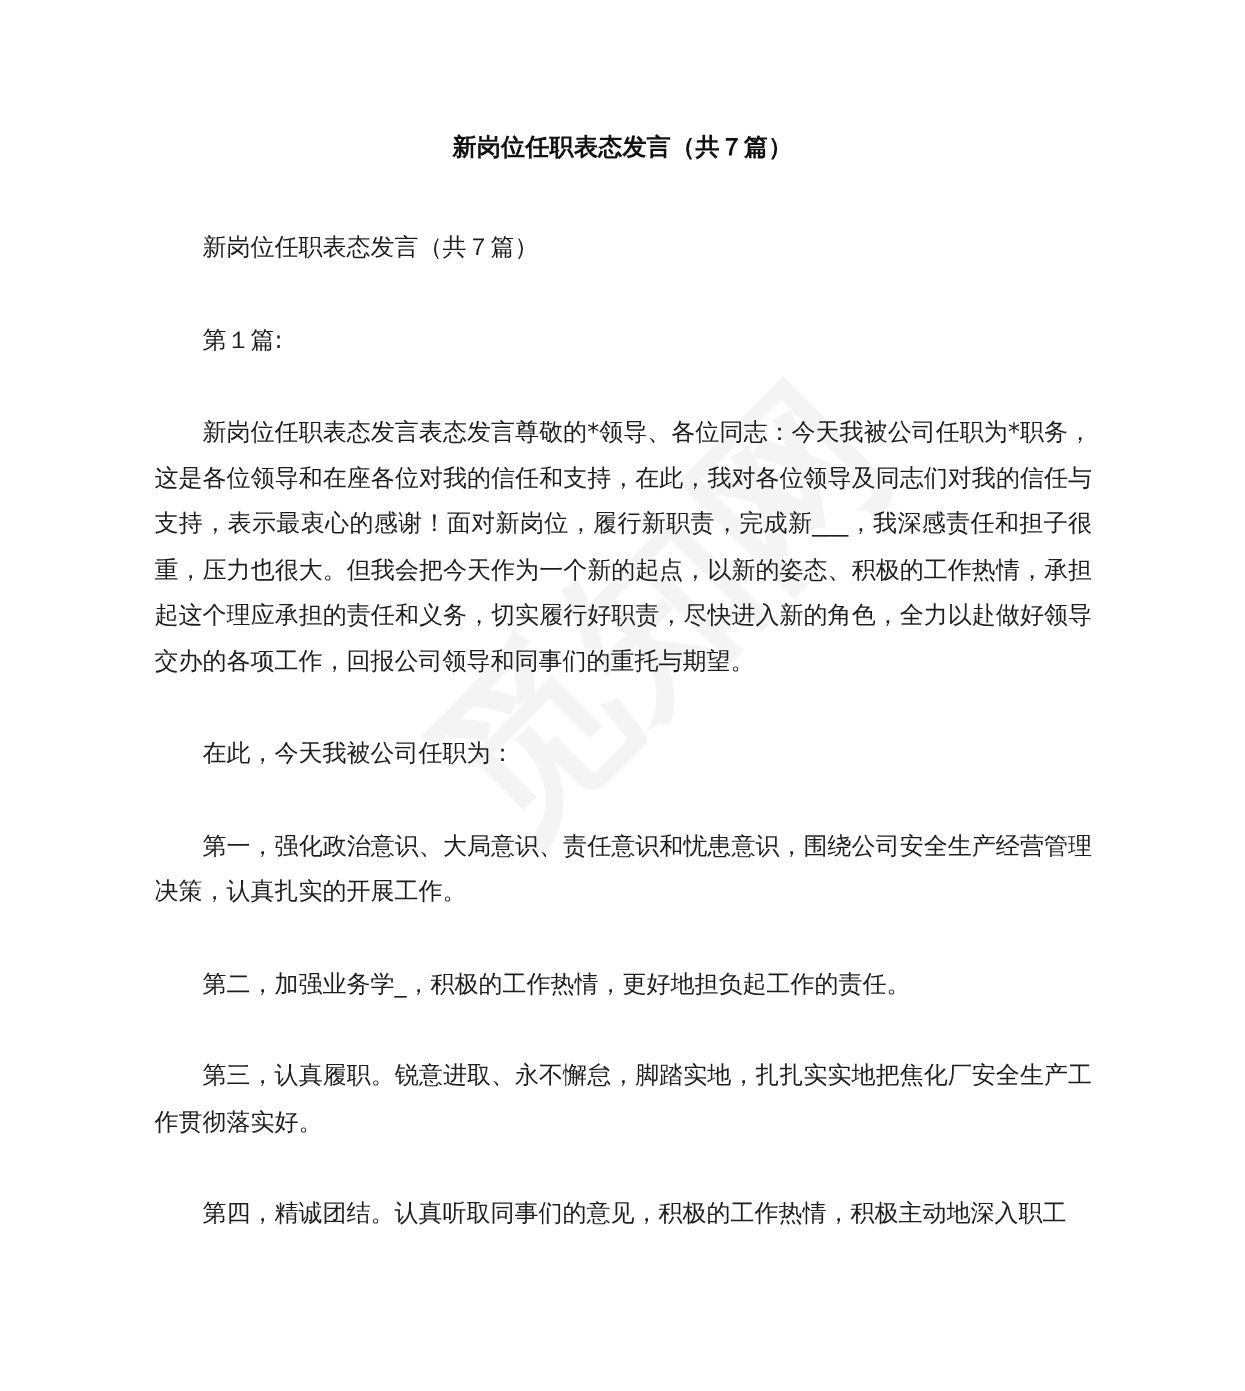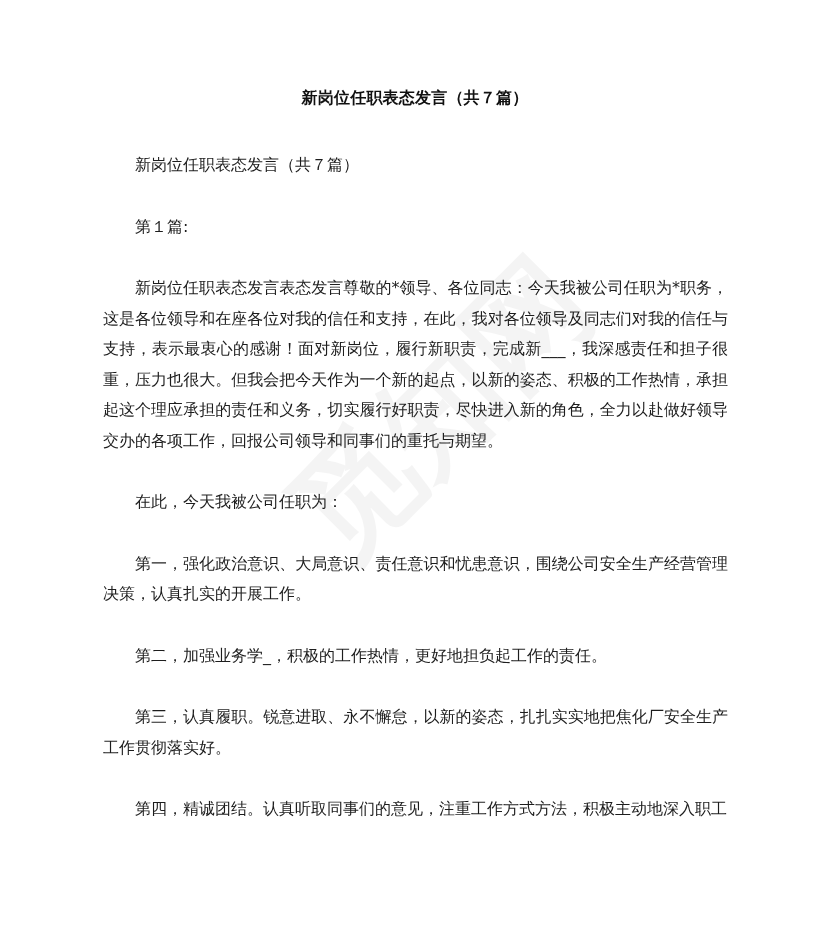--- a/index.html
+++ b/index.html
@@ -85,18 +85,18 @@
 
     <p class="para">在此，今天我被公司任职为：</p>
     <div class="gap"></div>
 
     <p class="para">第一，强化政治意识、大局意识、责任意识和忧患意识，围绕公司安全生产经营管理决策，认真扎实的开展工作。</p>
     <div class="gap"></div>
 
     <p class="para">第二，加强业务学_，积极的工作热情，更好地担负起工作的责任。</p>
     <div class="gap"></div>
 
-    <p class="para">第三，认真履职。锐意进取、永不懈怠，以新的姿态，扎扎实实地把焦化厂安全生产工作贯彻落实好。</p>
+    <p class="para">第三，认真履职。锐意进取、永不懈怠，脚踏实地，扎扎实实地把焦化厂安全生产工作贯彻落实好。</p>
     <div class="gap"></div>
 
-    <p class="para">第四，精诚团结。认真听取同事们的意见，注重工作方式方法，积极主动地深入职工</p>
+    <p class="para">第四，精诚团结。认真听取同事们的意见，积极的工作热情，积极主动地深入职工</p>
   </div>
 </div>
 
 </body></html>

